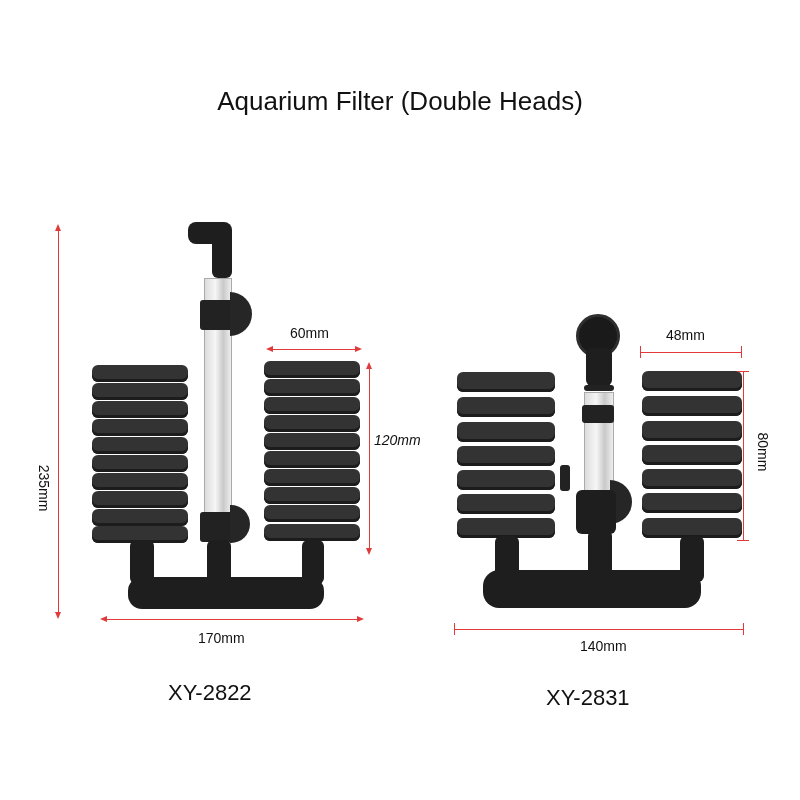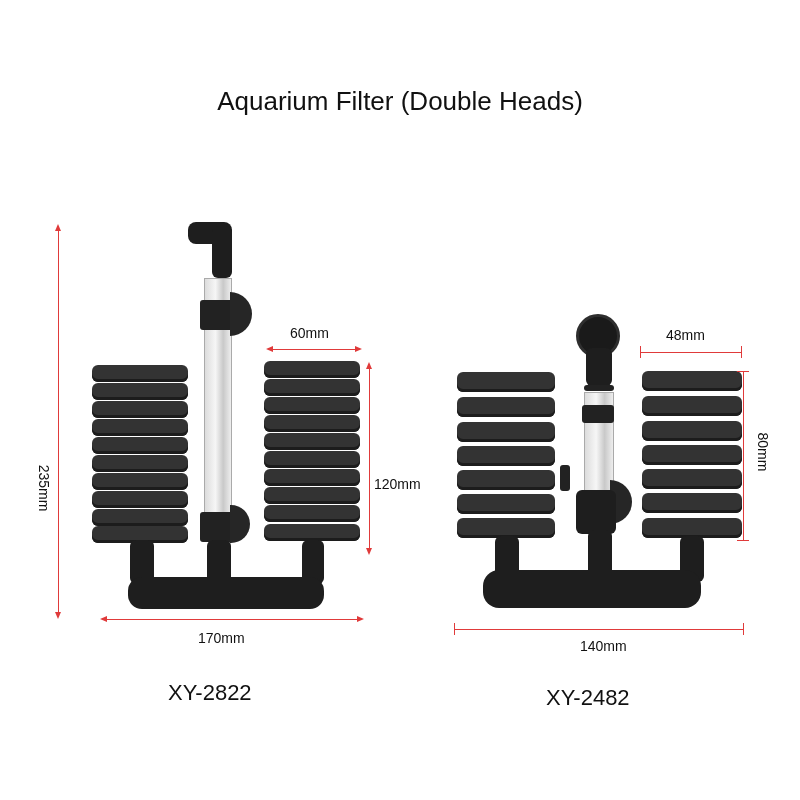--- a/index.html
+++ b/index.html
@@ -76,21 +76,21 @@
   <div class="abs pipe" style="left:128px;top:577px;width:196px;height:32px;border-radius:14px;"></div>
 
   <div class="abs arrow-left" style="left:266px;top:346px;"></div>
   <div class="abs rline-h" style="left:270px;top:349px;width:86px;"></div>
   <div class="abs arrow-right" style="left:355px;top:346px;"></div>
   <div class="abs lbl" style="left:290px;top:325px;">60mm</div>
 
   <div class="abs arrow-up" style="left:366px;top:362px;"></div>
   <div class="abs rline-v" style="left:369px;top:366px;height:184px;"></div>
   <div class="abs arrow-down" style="left:366px;top:548px;"></div>
-  <div class="abs lbl" style="left:374px;top:476px;">120mm</div>
+  <div class="abs lbl" style="left:374px;top:432px;font-style:italic;">120mm</div>
 
   <div class="abs arrow-left" style="left:100px;top:616px;"></div>
   <div class="abs rline-h" style="left:104px;top:619px;width:254px;"></div>
   <div class="abs arrow-right" style="left:357px;top:616px;"></div>
   <div class="abs lbl" style="left:198px;top:630px;">170mm</div>
 
   <div class="abs model" style="left:168px;top:680px;text-align:right;">XY-2822</div>
 </div>
 
 <div class="abs" style="left:420px;top:0;width:380px;height:584px;">
@@ -138,14 +138,14 @@
   <div class="abs tick-h" style="left:317px;top:371px;"></div>
   <div class="abs rline-v" style="left:323px;top:371px;height:169px;"></div>
   <div class="abs tick-h" style="left:317px;top:540px;"></div>
   <div class="abs lbl vtext" style="left:318px;top:444px;width:50px;text-align:center;">80mm</div>
 
   <div class="abs tick-v" style="left:34px;top:623px;"></div>
   <div class="abs rline-h" style="left:34px;top:629px;width:290px;"></div>
   <div class="abs tick-v" style="left:323px;top:623px;"></div>
   <div class="abs lbl" style="left:160px;top:638px;">140mm</div>
 
-  <div class="abs model" style="left:126px;top:685px;">XY-2482</div>
+  <div class="abs model" style="left:126px;top:685px;">XY-2831</div>
 </div>
 
 </body></html>

